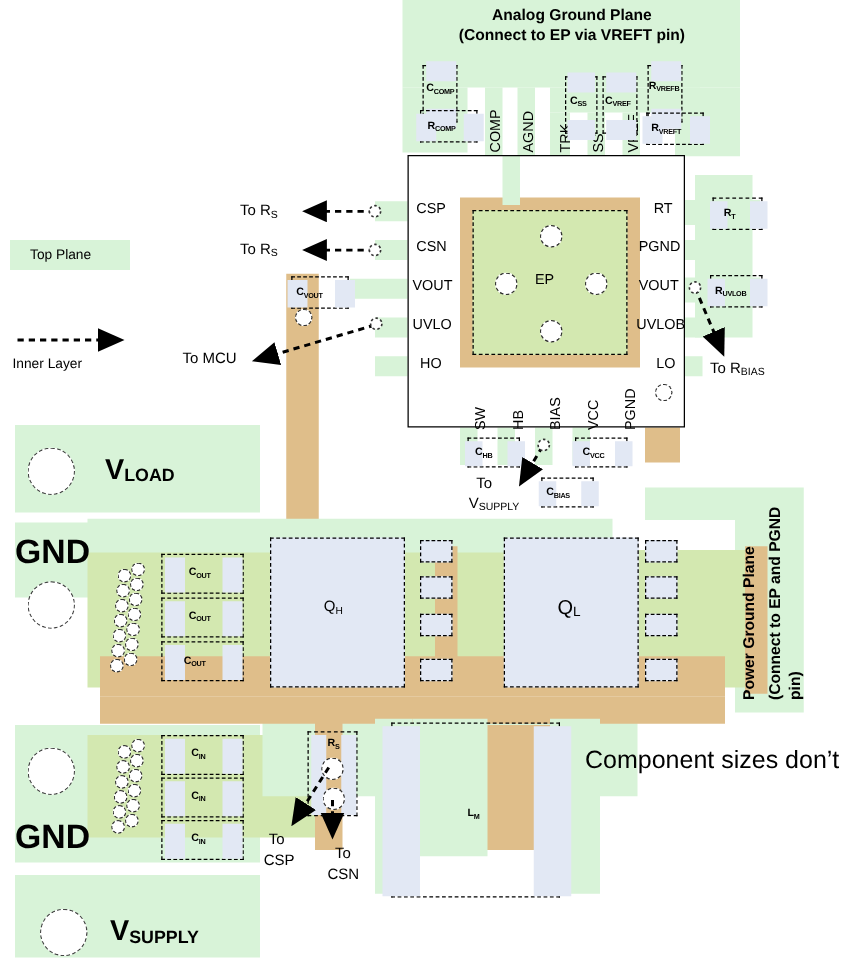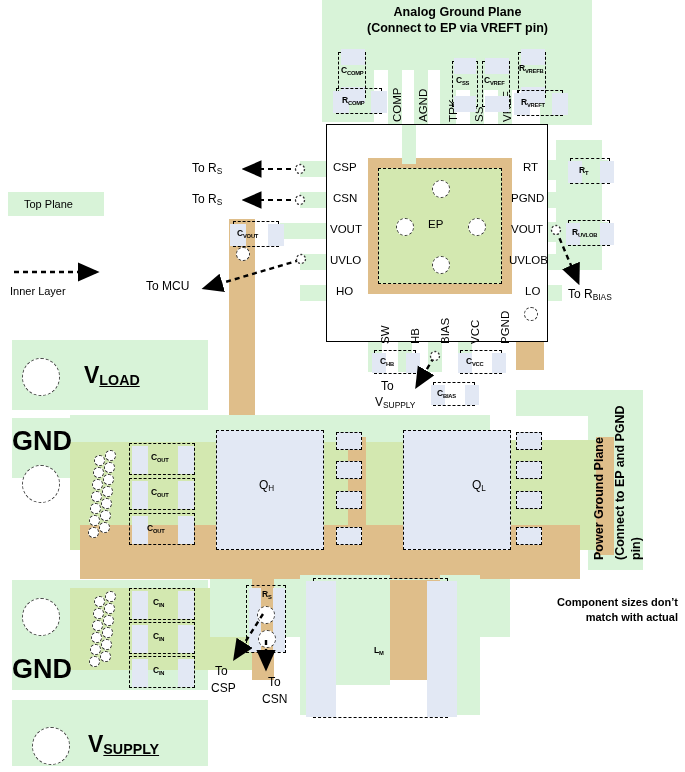--- a/index.html
+++ b/index.html
@@ -18,25 +18,25 @@
   .courtyard{border:1.6px dashed #000;}
   .icbox{border:1.7px solid #000;background:transparent;}
 
   .label{position:absolute;font-size:11px;line-height:1;white-space:nowrap;}
   .lbl-sm{font-size:8.5px;font-weight:bold;letter-spacing:-0.2px;}
   .lbl-pin{font-size:11.5px;color:#000;font-family:"Liberation Sans",sans-serif;}
   .vert{transform-origin:0 0;}
 
   .sub{font-size:0.68em;vertical-align:baseline;position:relative;top:2px;}
   .bigv{font-size:23px;font-weight:bold;}
-  .bigv .sub{font-size:0.62em;top:2px;text-decoration:underline;}
+  .bigv .sub{font-size:0.62em;top:2px;}
   .gnd{font-size:27px;font-weight:bold;}
 
   .hdr{font-size:12.5px;font-weight:bold;text-align:center;line-height:1.25;}
-  .note{font-size:11px;font-weight:bold;line-height:1.35;text-align:right;}
+  .note{font-size:20px;font-weight:normal;line-height:1.35;text-align:left;}
   .arrowlbl{font-size:12px;font-weight:normal;white-space:nowrap;}
   .arrowlbl .sub{font-size:0.7em;}
   .legtxt{font-size:11px;}
 
   .tp{border-radius:50%;border:1.4px dashed #444;background:#fff;}
   .via{position:absolute;border-radius:50%;border:1.3px dashed #333;background:#fff;}
 
   svg.ov{position:absolute;left:0;top:0;width:685px;height:772px;overflow:visible;pointer-events:none;}
 </style>
 </head>
@@ -301,21 +301,21 @@
   <div class="abs courtyard pad" style="left:216px;top:430px;width:108px;height:120px;"></div>
   <div class="label" style="left:259px;top:479px;font-size:12px;">
     <span>Q</span><span class="sub">H</span>
   </div>
   <div class="abs courtyard pad" style="left:336px;top:432px;width:26px;height:18px;"></div>
   <div class="abs courtyard pad" style="left:336px;top:461px;width:26px;height:18px;"></div>
   <div class="abs courtyard pad" style="left:336px;top:491px;width:26px;height:18px;"></div>
   <div class="abs courtyard pad" style="left:336px;top:527px;width:26px;height:18px;"></div>
 
   <div class="abs courtyard pad" style="left:403px;top:430px;width:108px;height:120px;"></div>
-  <div class="label" style="left:472px;top:479px;font-size:12px;">
+  <div class="label" style="left:446px;top:479px;font-size:16px;">
     <span>Q</span><span class="sub">L</span>
   </div>
   <div class="abs courtyard pad" style="left:516px;top:432px;width:26px;height:18px;"></div>
   <div class="abs courtyard pad" style="left:516px;top:461px;width:26px;height:18px;"></div>
   <div class="abs courtyard pad" style="left:516px;top:491px;width:26px;height:18px;"></div>
   <div class="abs courtyard pad" style="left:516px;top:527px;width:26px;height:18px;"></div>
 
   <div class="abs courtyard" style="left:313px;top:578px;width:135px;height:140px;">
     <div class="abs pad" style="left:-8px;top:2px;width:30px;height:136px;"></div>
     <div class="abs pad" style="left:113px;top:2px;width:30px;height:136px;"></div>
@@ -382,21 +382,20 @@
     </div>
   </div>
   <div class="abs" style="left:613px;top:560px;transform:rotate(-90deg);transform-origin:0 0;width:180px;">
     <div class="hdr" style="text-align:left;">
       <div>(Connect to EP and PGND pin)</div>
     </div>
   </div>
 
   <div class="abs note" style="left:468px;top:595px;width:210px;">
     <div>Component sizes don’t</div>
-    <div>match with actual</div>
   </div>
 
   <div class="abs top" style="left:8px;top:192px;width:96px;height:24px;">
     <div class="legtxt" style="position:absolute;left:16px;top:6px;">Top Plane</div>
   </div>
   <div class="legtxt" style="position:absolute;left:10px;top:285px;">Inner Layer</div>
 
   <div class="label arrowlbl" style="left:192px;top:162px;">
     <span>To R</span><span class="sub">S</span>
   </div>

